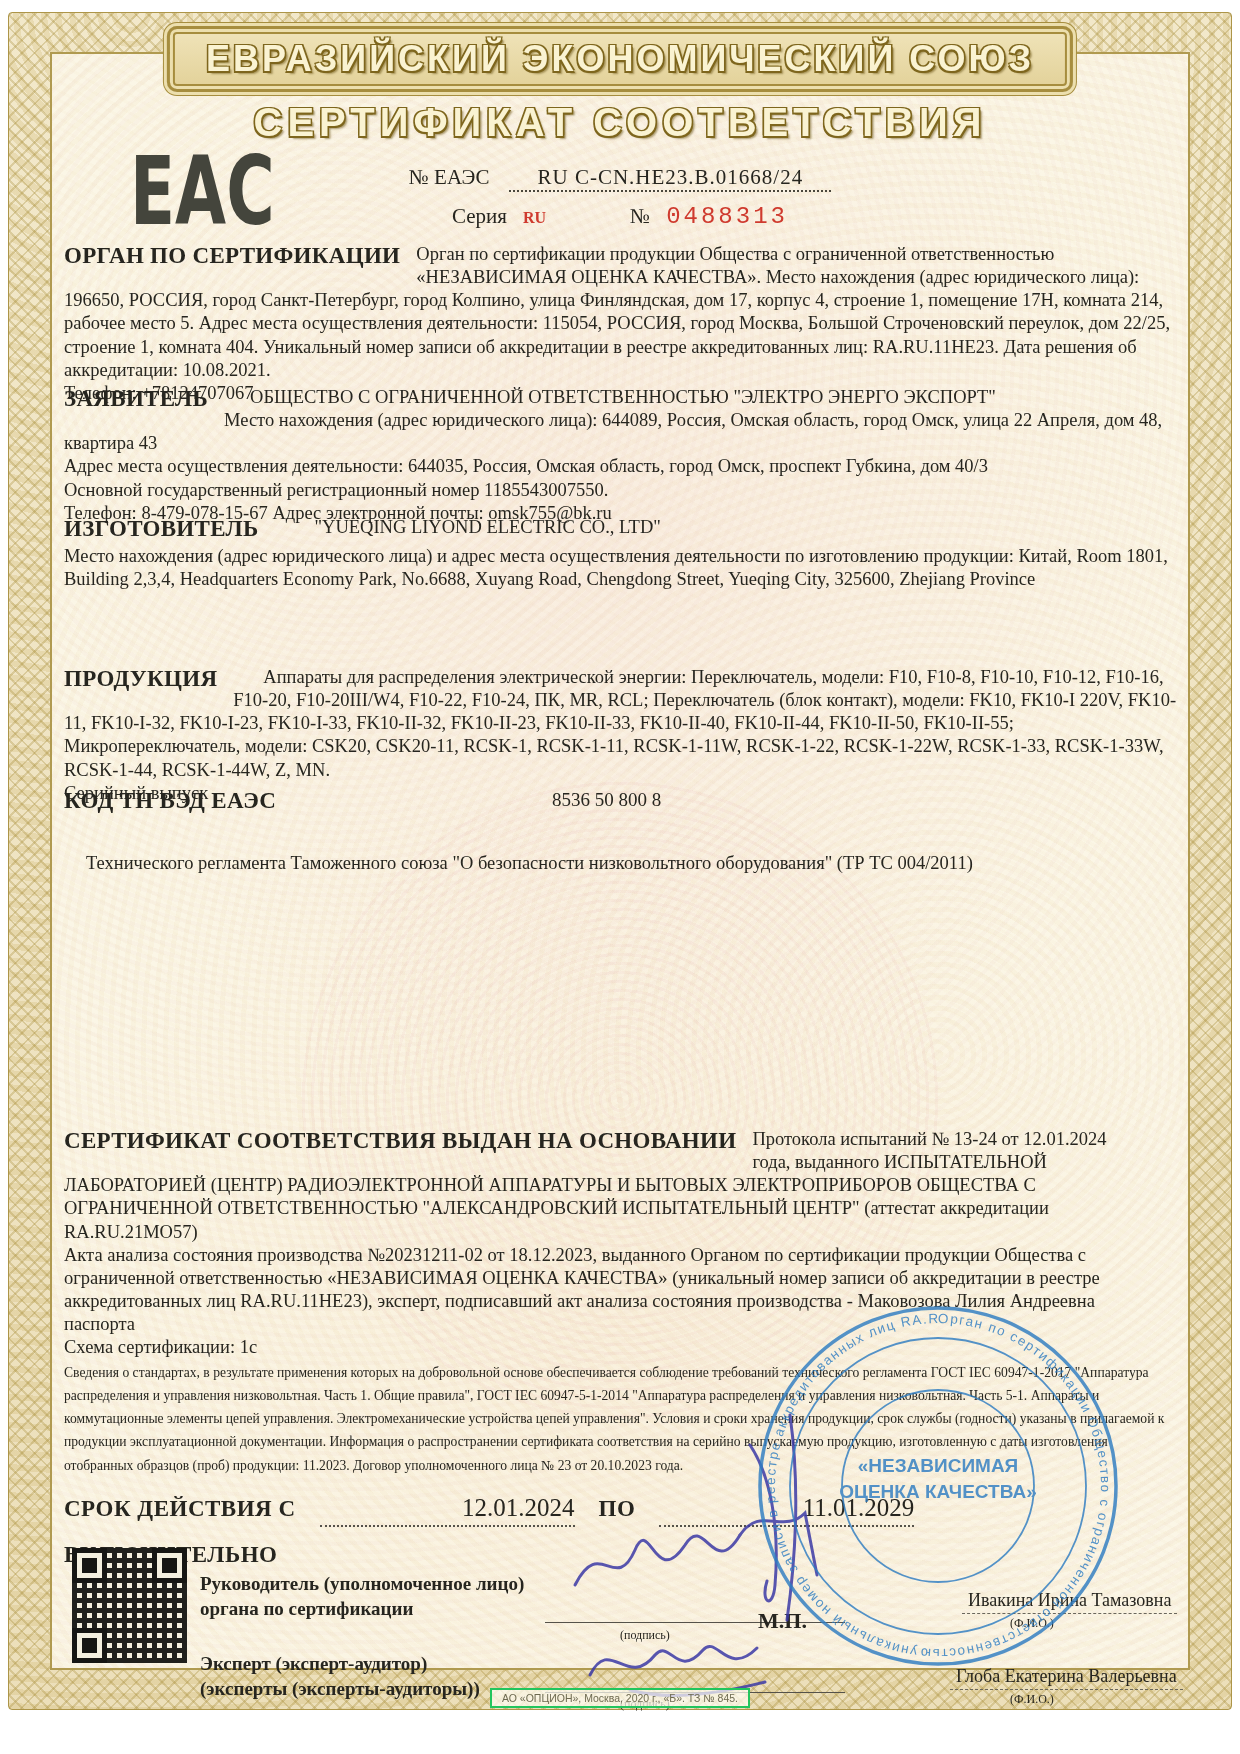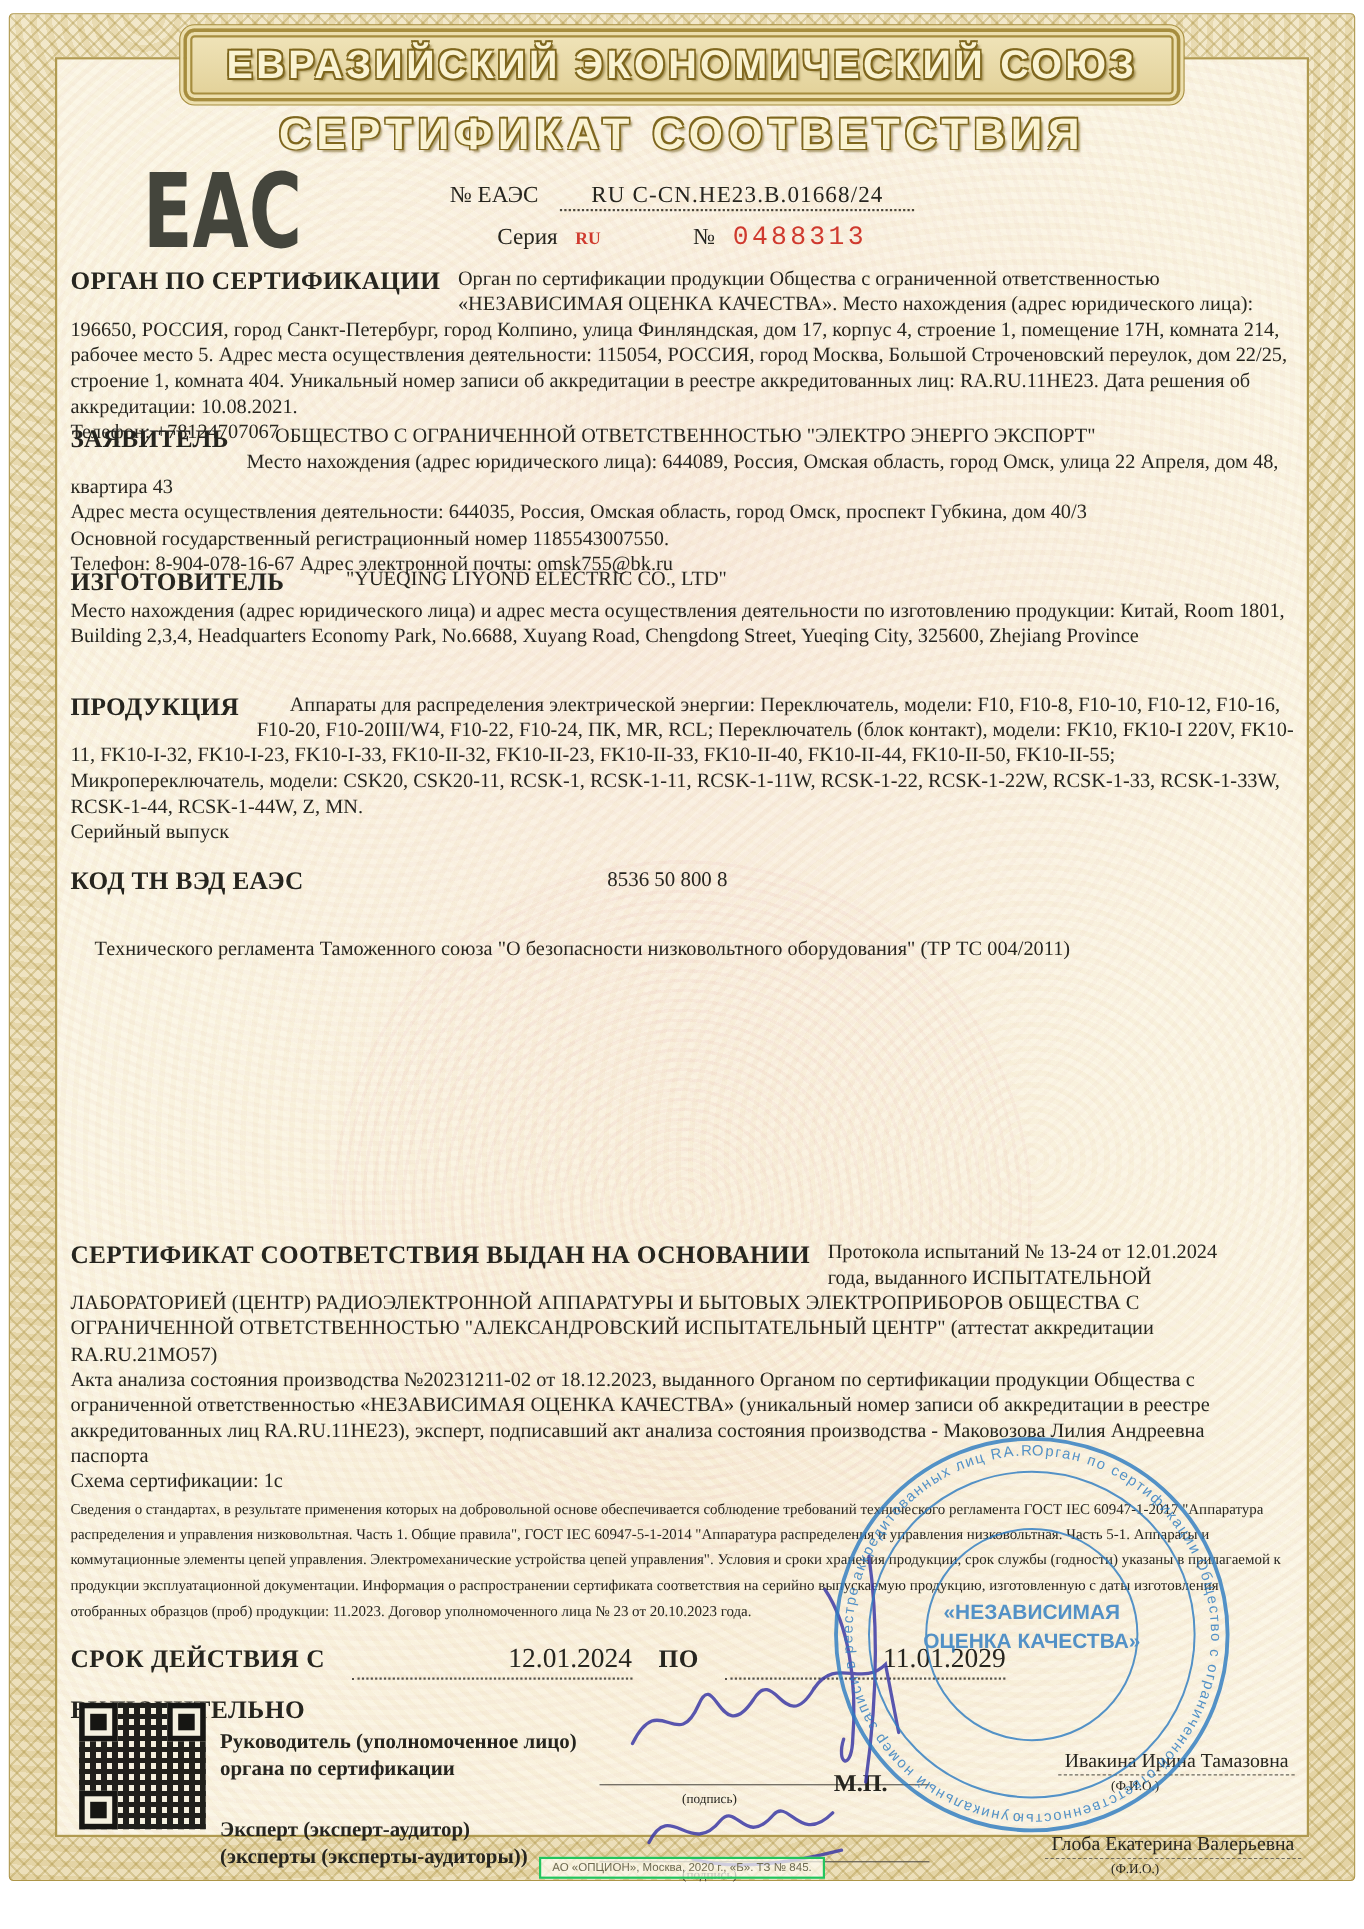--- a/index.html
+++ b/index.html
@@ -100,30 +100,30 @@
     <span class="lead" data-interactable="false">Орган по сертификации продукции Общества с ограниченной ответственностью «НЕЗАВИСИМАЯ ОЦЕНКА КАЧЕСТВА». Место нахождения (адрес юридического лица): 196650, РОССИЯ, город Санкт-Петербург, город Колпино, улица Финляндская, дом 17, корпус 4, строение 1, помещение 17Н, комната 214, рабочее место 5. Адрес места осуществления деятельности: 115054, РОССИЯ, город Москва, Большой Строченовский переулок, дом 22/25, строение 1, комната 404. Уникальный номер записи об аккредитации в реестре аккредитованных лиц: RA.RU.11НЕ23. Дата решения об аккредитации: 10.08.2021.</span>
     <div class="bline" data-interactable="false">Телефон: +78124707067</div>
   </div>
 
   <div class="sec" style="top:386px" data-interactable="false">
     <span class="sec-title" data-interactable="false">ЗАЯВИТЕЛЬ</span>
     <span class="lead" style="padding-left:26px" data-interactable="false">ОБЩЕСТВО С ОГРАНИЧЕННОЙ ОТВЕТСТВЕННОСТЬЮ "ЭЛЕКТРО ЭНЕРГО ЭКСПОРТ"</span>
     <div class="bline" data-interactable="false">Место нахождения (адрес юридического лица): 644089, Россия, Омская область, город Омск, улица 22 Апреля, дом 48, квартира 43</div>
     <div class="bline" data-interactable="false">Адрес места осуществления деятельности: 644035, Россия, Омская область, город Омск, проспект Губкина, дом 40/3</div>
     <div class="bline" data-interactable="false">Основной государственный регистрационный номер 1185543007550.</div>
-    <div class="bline" data-interactable="false">Телефон: 8-904-078-16-67 Адрес электронной почты: omsk755@bk.ru</div>
+    <div class="bline" data-interactable="false">Телефон: 8-479-078-15-67 Адрес электронной почты: omsk755@bk.ru</div>
   </div>
 
   <div class="sec" style="top:516px" data-interactable="false">
     <span class="sec-title" data-interactable="false">ИЗГОТОВИТЕЛЬ</span>
     <span class="lead" style="padding-left:40px" data-interactable="false">"YUEQING LIYOND ELECTRIC CO., LTD"</span>
     <div class="bline" style="clear:left;margin-top:6px" data-interactable="false">Место нахождения (адрес юридического лица) и адрес места осуществления деятельности по изготовлению продукции: Китай, Room 1801, Building 2,3,4, Headquarters Economy Park, No.6688, Xuyang Road, Chengdong Street, Yueqing City, 325600, Zhejiang Province</div>
   </div>
 
-  <div class="sec" style="top:630px" data-interactable="false">
+  <div class="sec" style="top:666px" data-interactable="false">
     <span class="sec-title" data-interactable="false">ПРОДУКЦИЯ</span>
     <span class="lead" style="padding-left:30px" data-interactable="false">Аппараты для распределения электрической энергии: Переключатель, модели: F10, F10-8, F10-10, F10-12, F10-16, F10-20, F10-20III/W4, F10-22, F10-24, ПК, MR, RCL; Переключатель (блок контакт), модели: FK10, FK10-I 220V, FK10-11, FK10-I-32, FK10-I-23, FK10-I-33, FK10-II-32, FK10-II-23, FK10-II-33, FK10-II-40, FK10-II-44, FK10-II-50, FK10-II-55; Микропереключатель, модели: CSK20, CSK20-11, RCSK-1, RCSK-1-11, RCSK-1-11W, RCSK-1-22, RCSK-1-22W, RCSK-1-33, RCSK-1-33W, RCSK-1-44, RCSK-1-44W, Z, MN.</span>
     <div class="bline" data-interactable="false">Серийный выпуск</div>
   </div>
 
   <div class="sec" style="top:788px" data-interactable="false">
     <span class="sec-title" data-interactable="false">КОД ТН ВЭД ЕАЭС</span>
     <span class="kodval" data-interactable="false">8536 50 800 8</span>
   </div>
 

